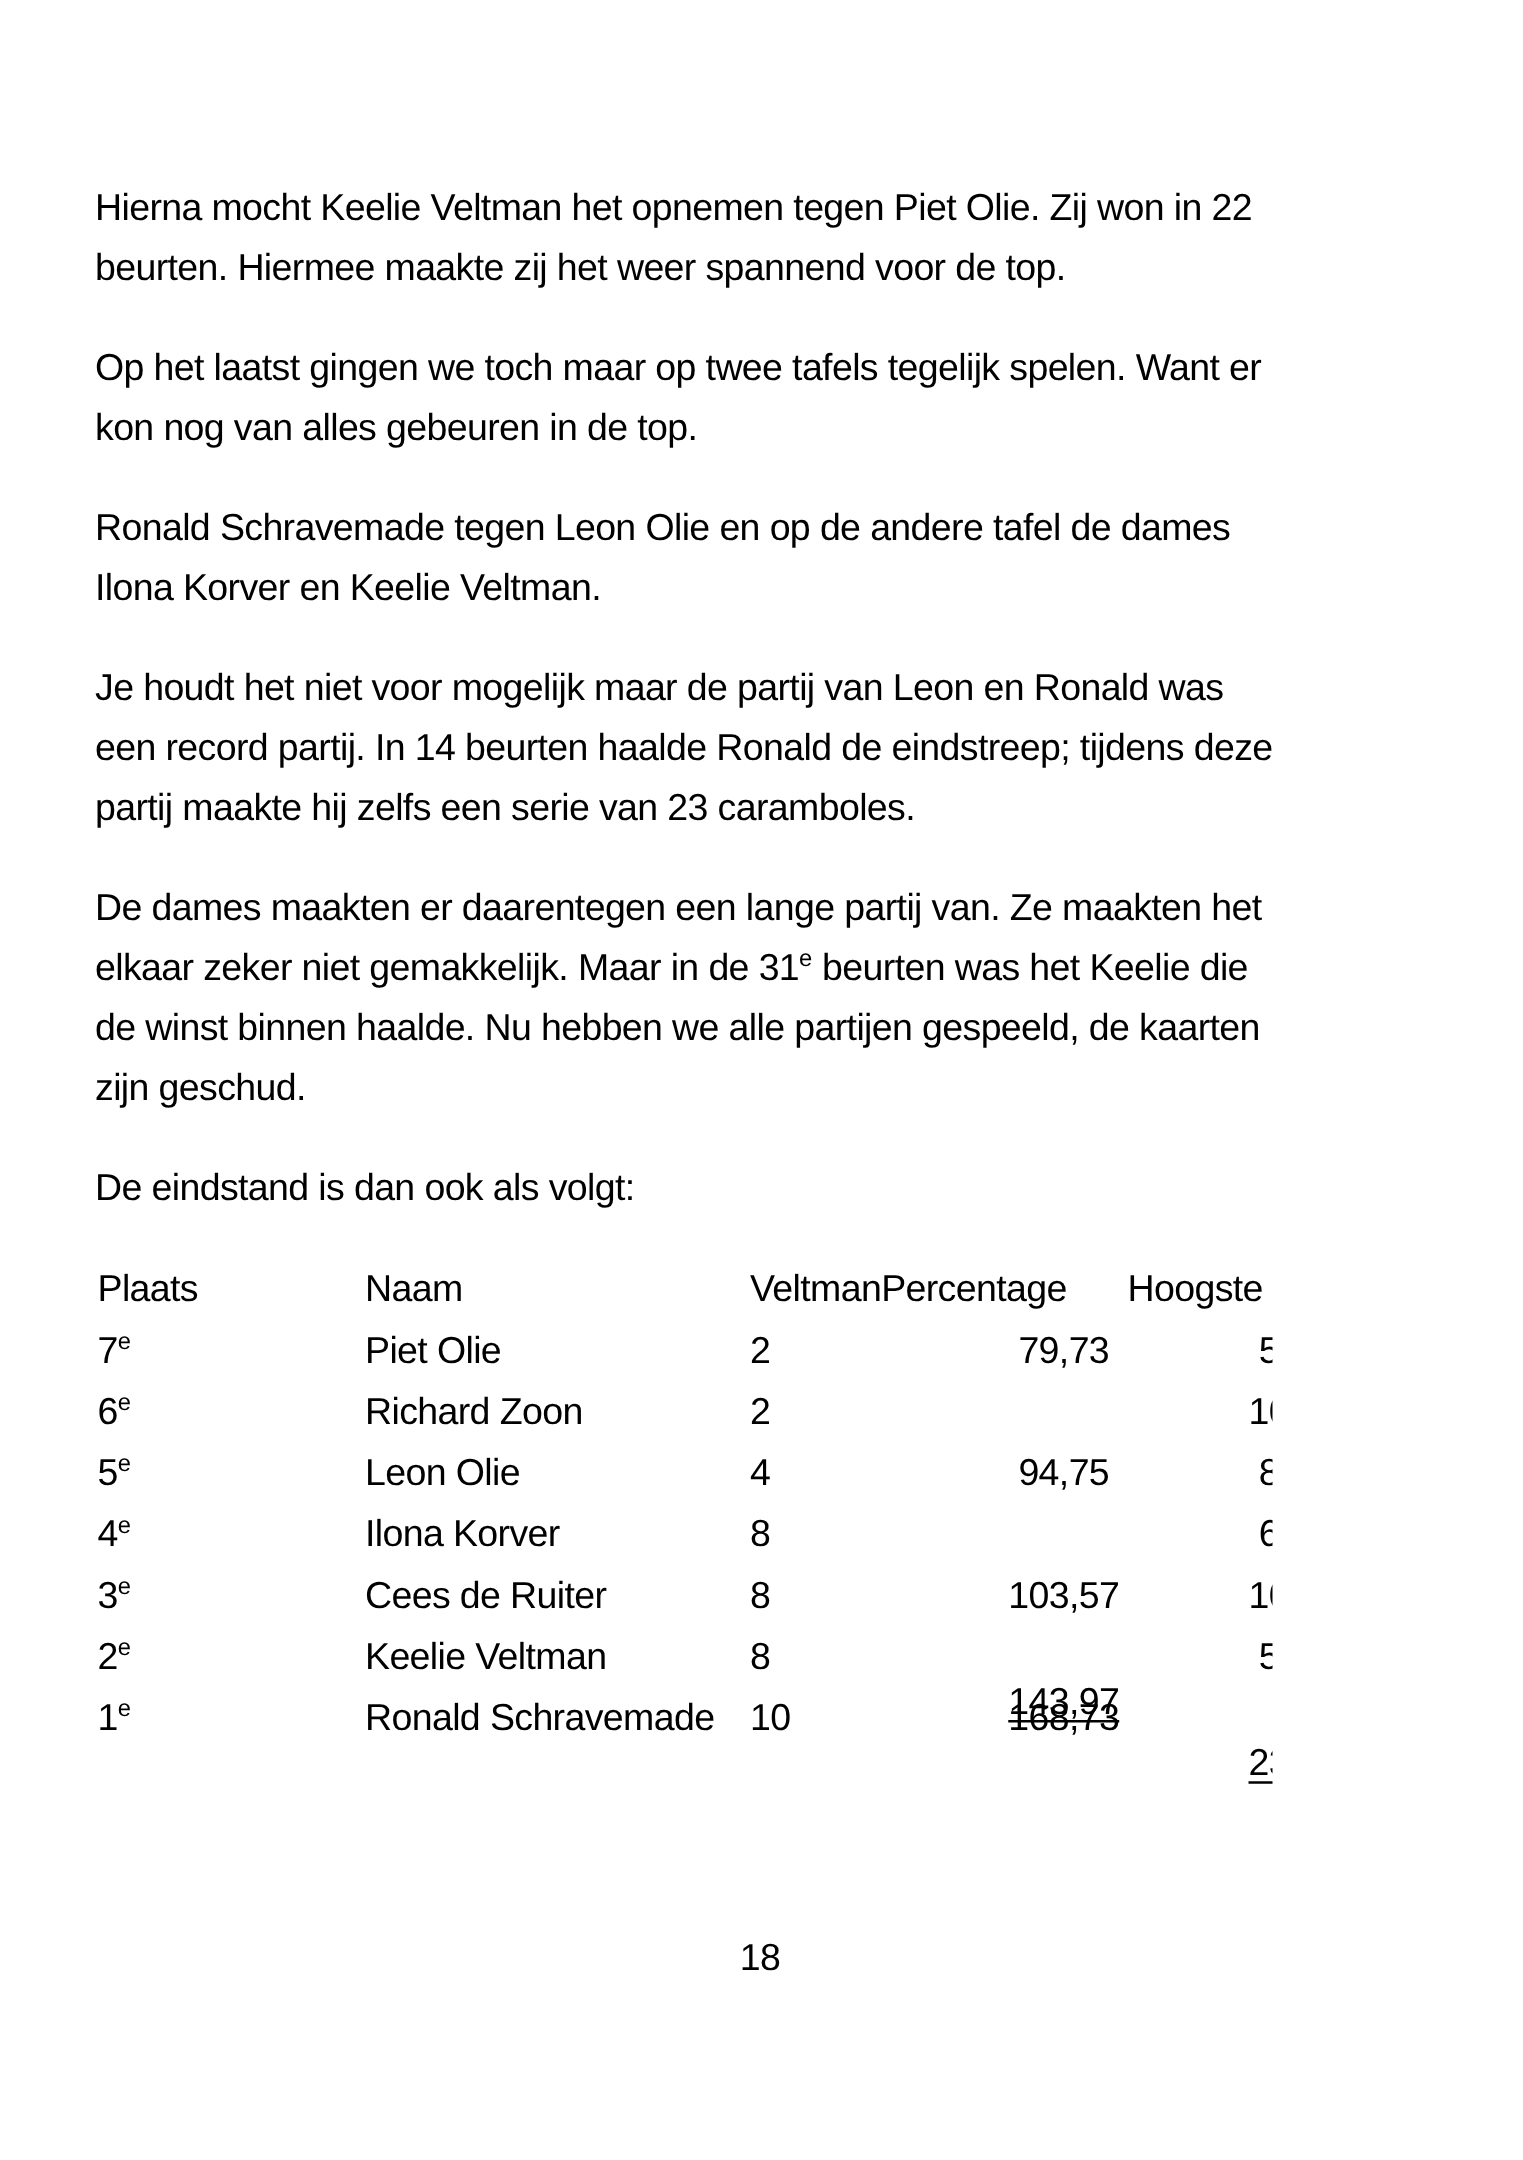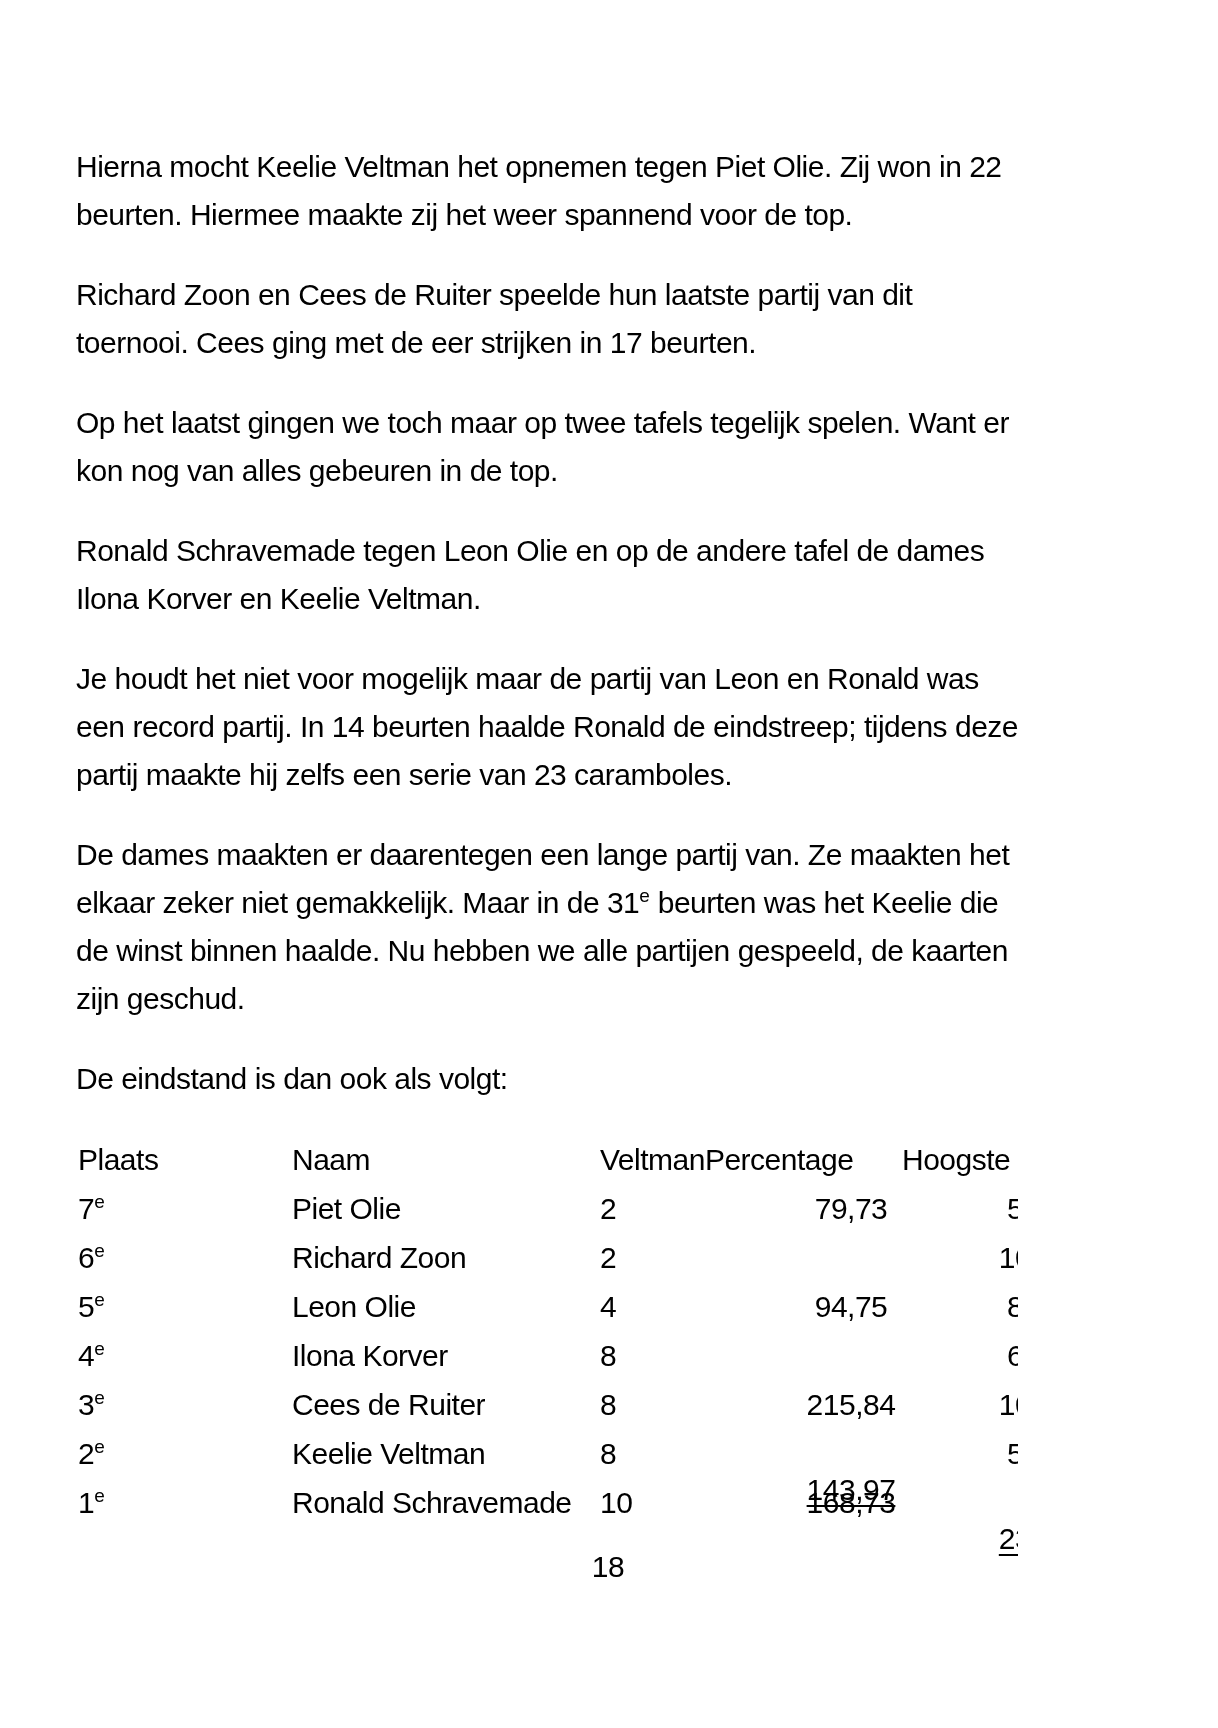--- a/index.html
+++ b/index.html
@@ -73,22 +73,20 @@
     letter-spacing: -0.5px;
   }
 </style>
 </head>
 <body>
 
 <div class="page">
   <div class="content">
     <p>Hierna mocht Keelie Veltman het opnemen tegen Piet Olie. Zij won in 22
 beurten. Hiermee maakte zij het weer spannend voor de top.</p>
-    <p>Richard Zoon en Cees de Ruiter speelde hun laatste partij van dit
-toernooi. Cees ging met de eer strijken in 17 beurten.</p>
     <p>Op het laatst gingen we toch maar op twee tafels tegelijk spelen. Want er
 kon nog van alles gebeuren in de top.</p>
     <p>Ronald Schravemade tegen Leon Olie en op de andere tafel de dames
 Ilona Korver en Keelie Veltman.</p>
     <p>Je houdt het niet voor mogelijk maar de partij van Leon en Ronald was
 een record partij. In 14 beurten haalde Ronald de eindstreep; tijdens deze
 partij maakte hij zelfs een serie van 23 caramboles.</p>
     <p><span>De dames maakten er daarentegen een lange partij van. Ze maakten het
 elkaar zeker niet gemakkelijk. Maar in de 31</span><span class="sup">e</span><span> beurten was het Keelie die
 de winst binnen haalde. Nu hebben we alle partijen gespeeld, de kaarten
@@ -126,21 +124,21 @@
           <div class="trow">
     <span class="c c-plaats"><span>4</span><span class="sup">e</span></span>
     <span class="c c-naam">Ilona Korver</span>
     <span class="c c-punten">8</span>
     <span class="c c-serie">6</span>
   </div>
           <div class="trow">
     <span class="c c-plaats"><span>3</span><span class="sup">e</span></span>
     <span class="c c-naam">Cees de Ruiter</span>
     <span class="c c-punten">8</span>
-    <span class="c c-perc">215,84</span>
+    <span class="c c-perc">103,57</span>
     <span class="c c-serie">10</span>
   </div>
           <div class="trow">
     <span class="c c-plaats"><span>2</span><span class="sup">e</span></span>
     <span class="c c-naam">Keelie Veltman</span>
     <span class="c c-punten">8</span>
     <span class="c c-perc u">143,97</span>
     <span class="c c-serie">5</span>
   </div>
           <div class="trow">

